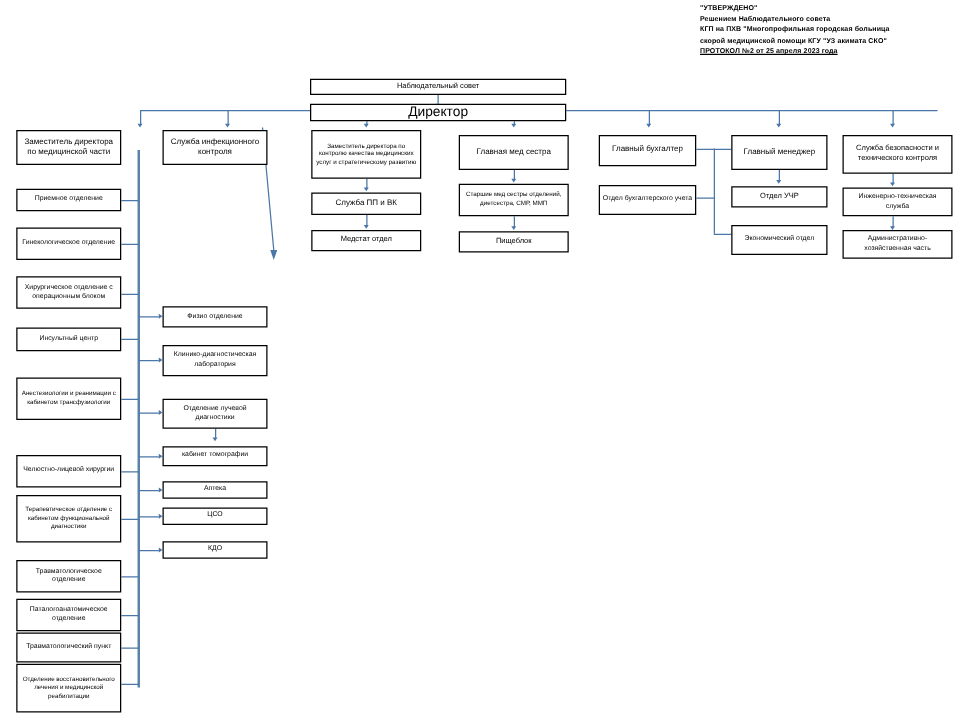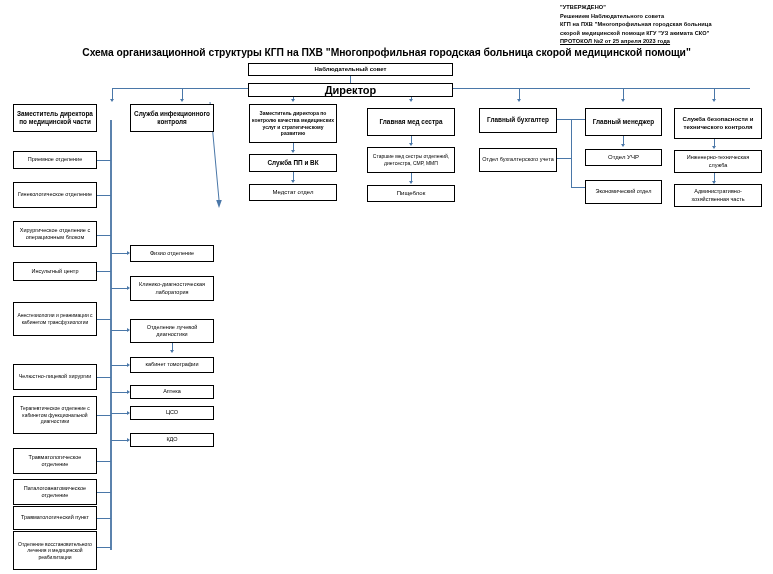--- a/index.html
+++ b/index.html
@@ -44,21 +44,21 @@
     background:#fff;
     display:flex;
     align-items:center;
     justify-content:center;
     text-align:center;
     padding:1px 2px;
     line-height:1.32;
     z-index:3;
   }
   .box span{display:block;width:100%;}
-  .b-bold{font-weight:bold;}
+  .b-bold{font-weight:normal;}
   .fs-5{font-size:5.0px;}
   .fs-55{font-size:5.5px;}
   .fs-6{font-size:6.0px;}
   .fs-65{font-size:6.4px;}
   .fs-11{font-size:11px;}
   
   .ln{
     position:absolute;
     background:#4a77a8;
     z-index:1;
@@ -94,21 +94,20 @@
 <div id="page">
 
   <div class="approval">
     <div>"УТВЕРЖДЕНО"</div>
     <div>Решением Наблюдательного совета</div>
     <div>КГП на ПХВ "Многопрофильная городская больница</div>
     <div>скорой медицинской помощи КГУ "УЗ акимата СКО"</div>
     <div class="u">ПРОТОКОЛ №2 от 25 апреля 2023 года</div>
   </div>
 
-  <div class="main-title">Схема организационной структуры КГП на ПХВ "Многопрофильная городская больница скорой медицинской помощи"</div>
 
   <div class="ln lv" style="left:350px;top:76px;height:8px;"></div>
   <div class="arw arw-down" style="left:347.6px;top:83px;"></div>
 
   <div class="ln lh" style="left:112px;top:88px;width:638px;"></div>
 
   <div class="ln lv" style="left:112px;top:88px;height:12px;"></div>
   <div class="arw arw-down" style="left:109.6px;top:99px;"></div>
 
   <div class="ln lv" style="left:182px;top:88px;height:12px;"></div>

